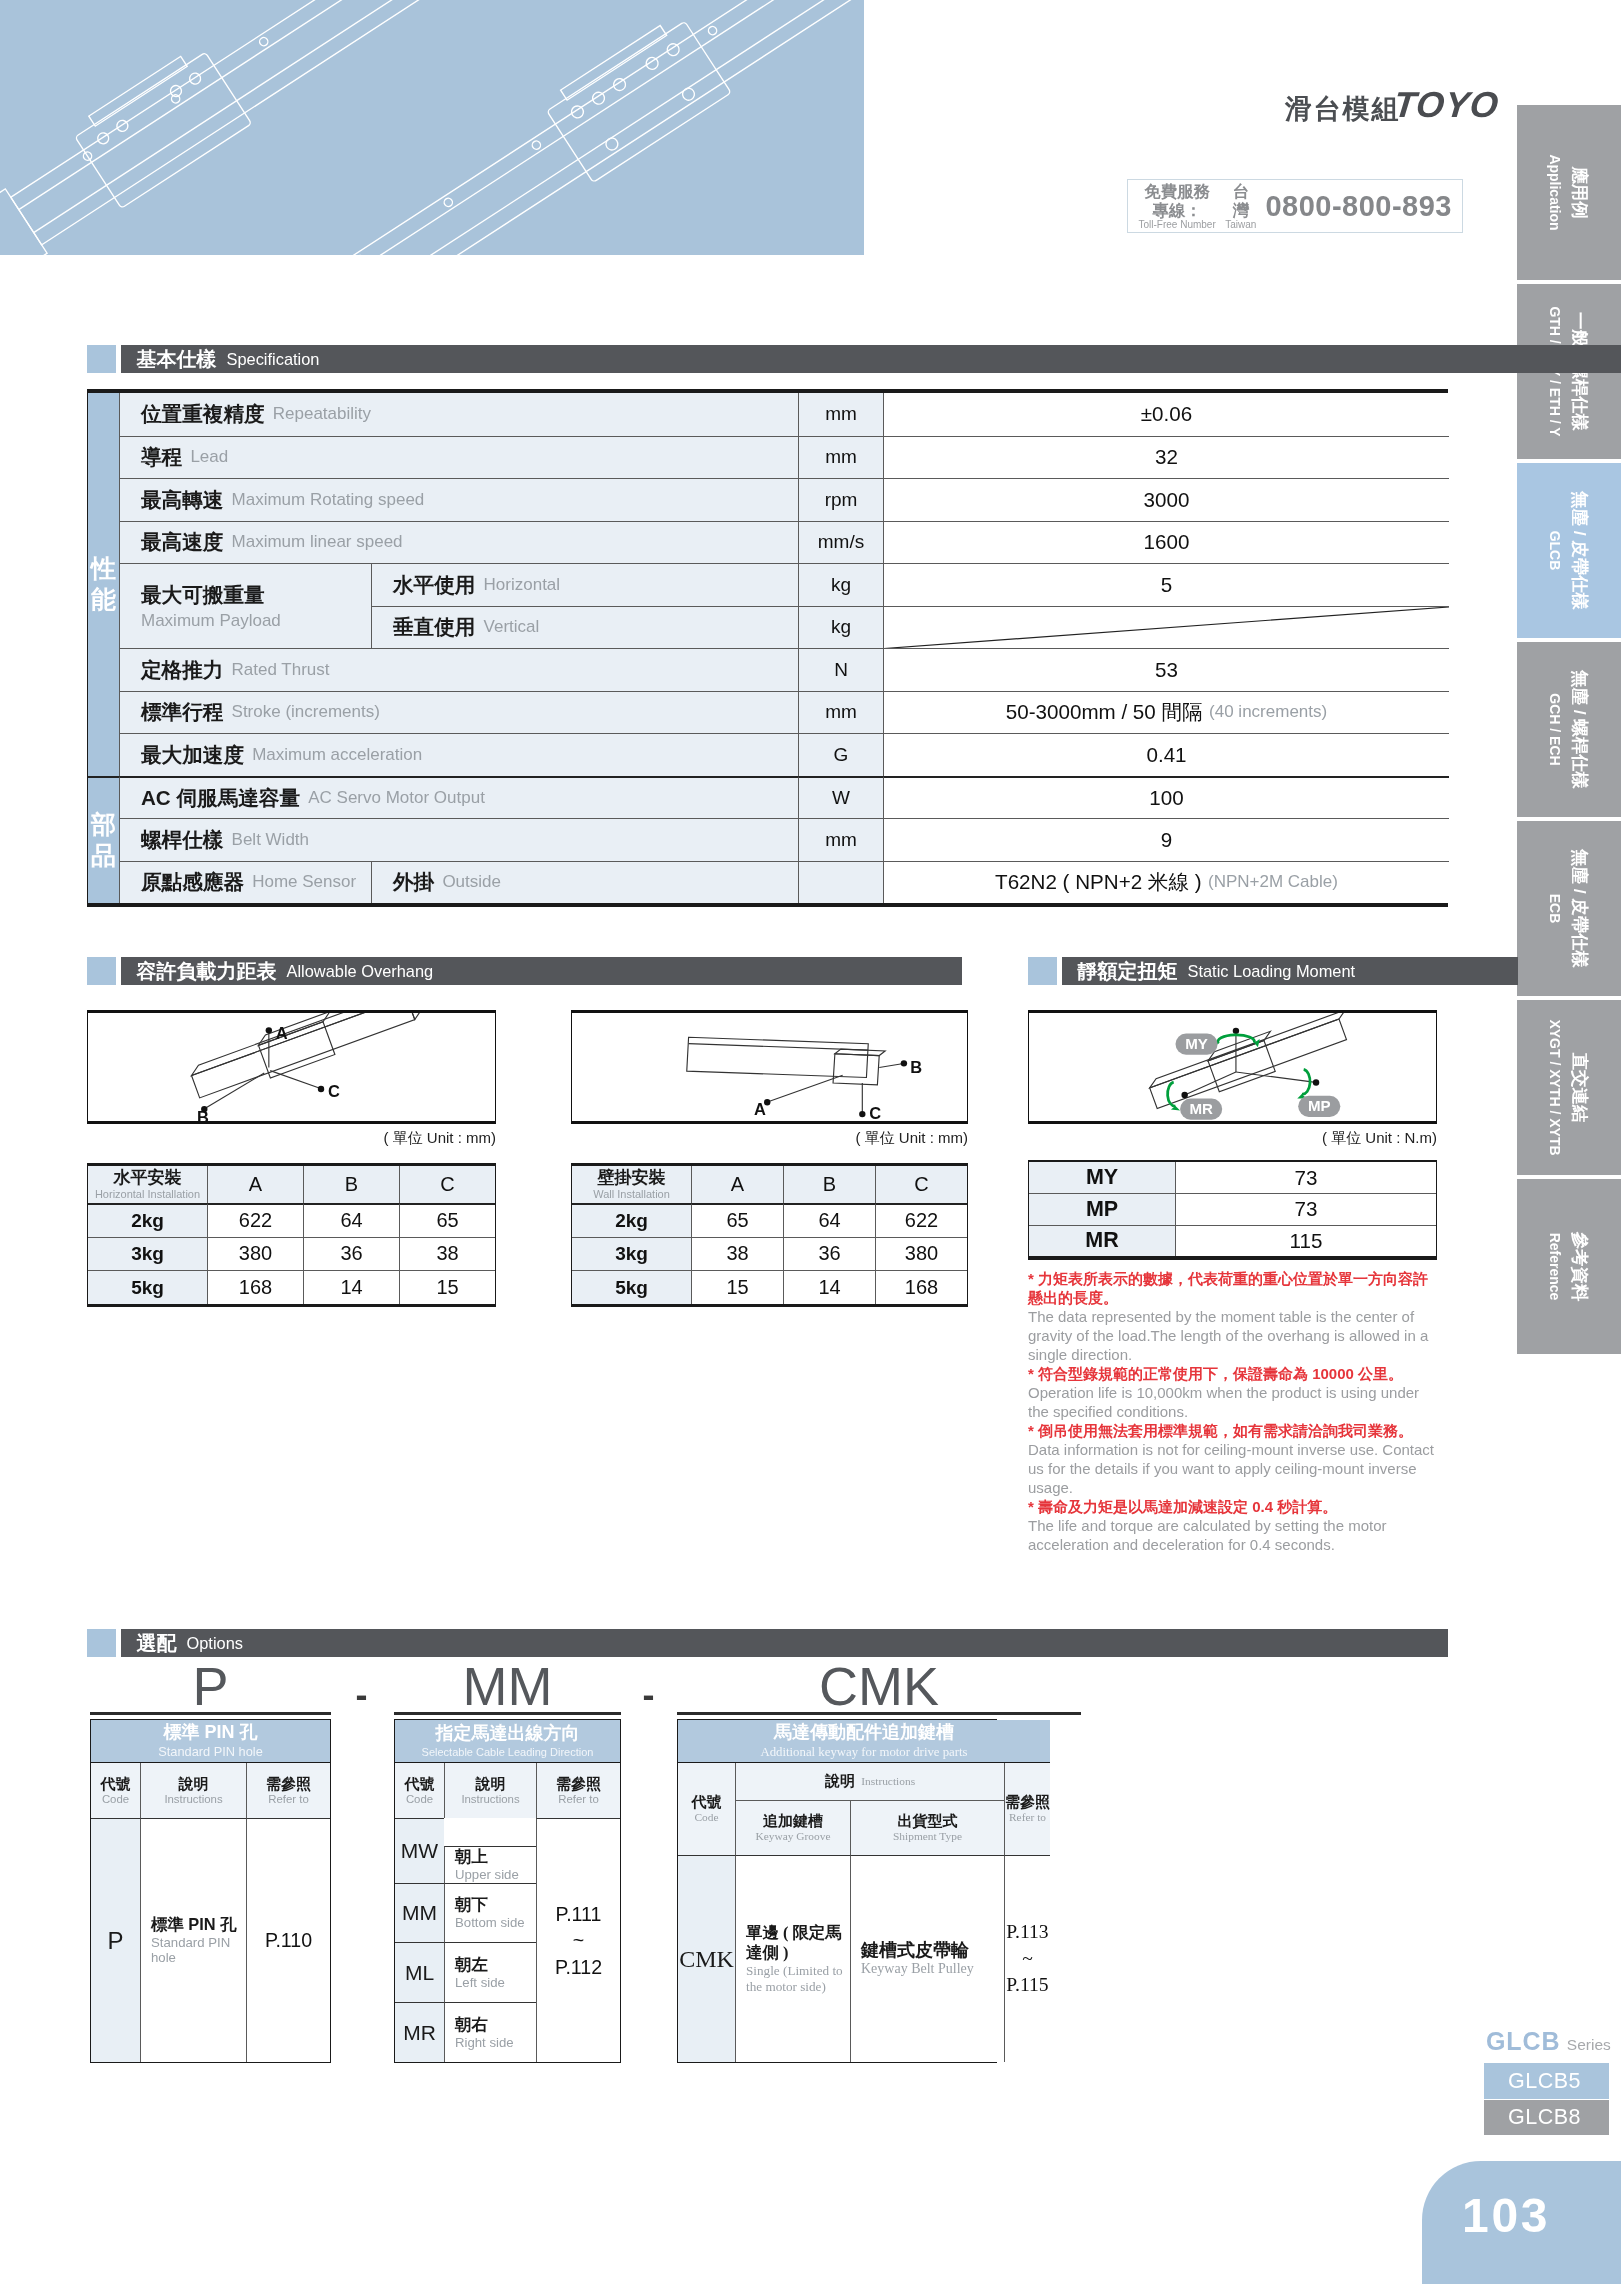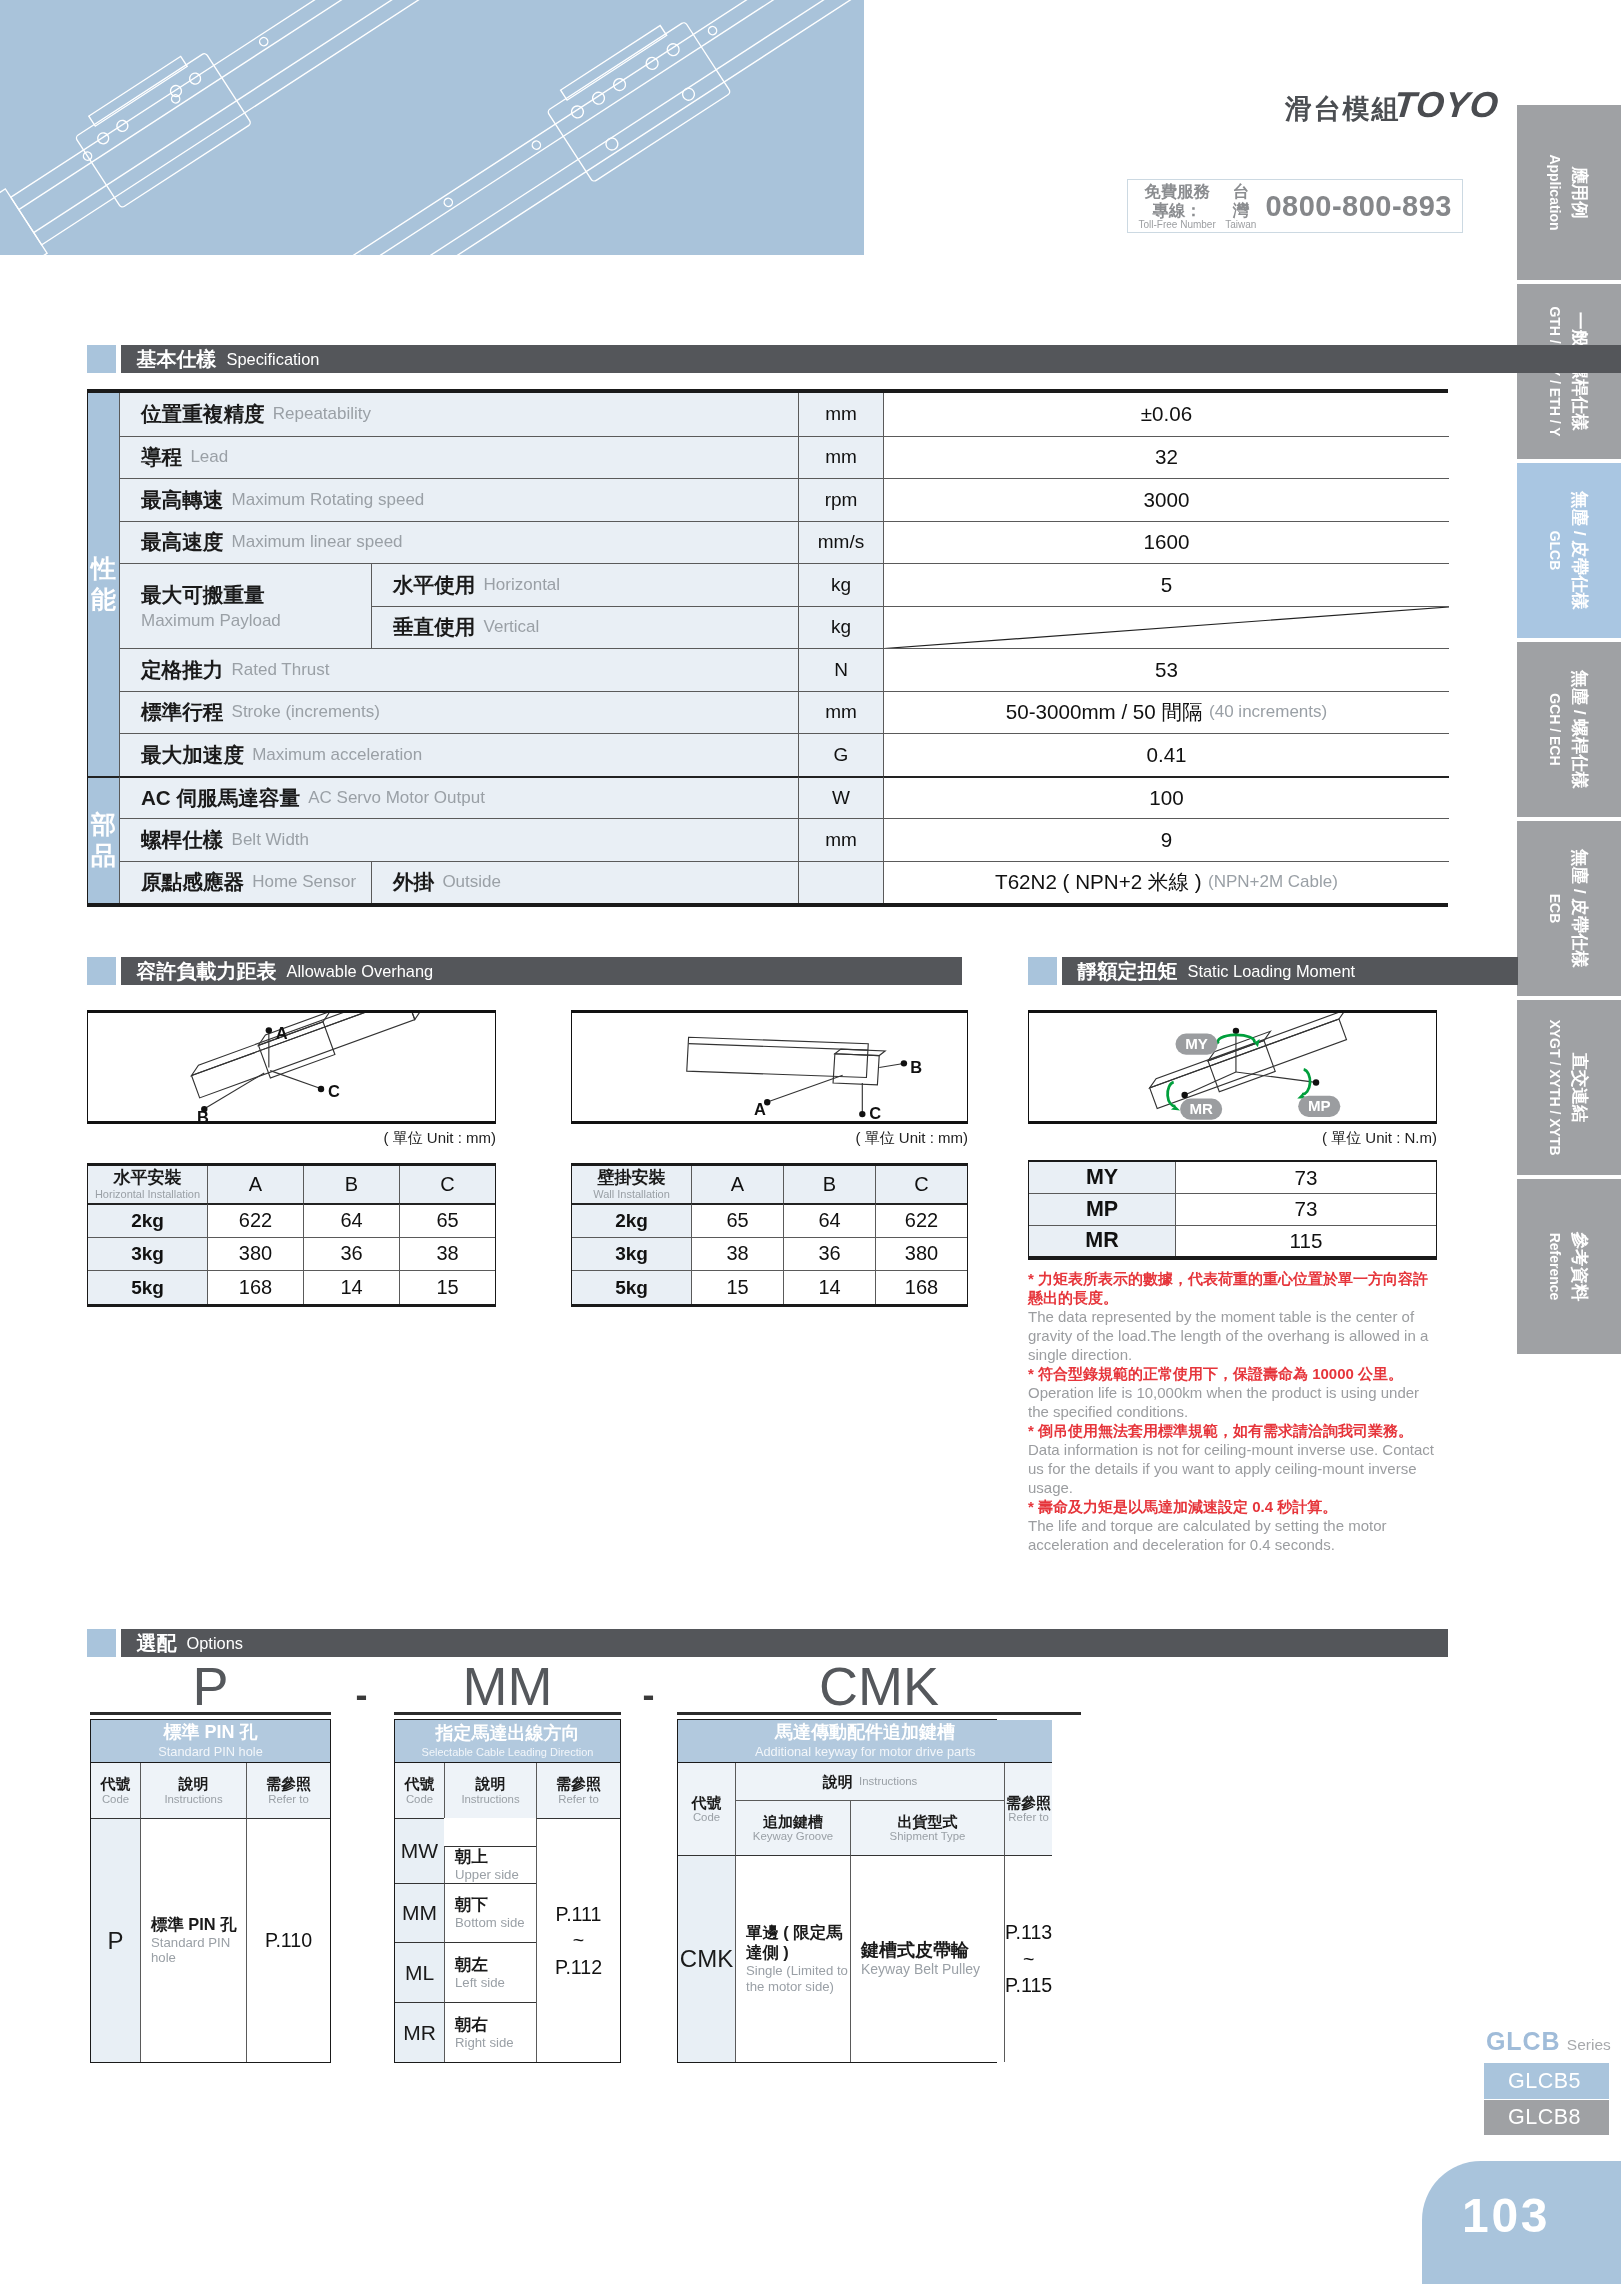--- a/index.html
+++ b/index.html
@@ -710,21 +710,21 @@
         <span class="i-en">Right side</span>
       </div>
 
     <div class="dc ref" style="grid-column:3; grid-row:3/7;">
       <span>P.111</span>
         <span>~</span>
         <span>P.112</span>
     </div>
   </div>
 
-  <div class="optt" style="left:677px; width:320px; grid-template-columns:57px 115px 154px 1fr; grid-template-rows:43px 37px 55px 1fr;">
+  <div class="optt" style="left:677px; width:320px; grid-template-columns:57px 115px 154px 1fr; grid-template-rows:43px 37px 55px 1fr;font-family:Liberation Serif, serif;">
     <div class="band" style="grid-column:1/5;">
       <span class="b-cn">馬達傳動配件追加鍵槽</span>
       <span class="b-en">Additional keyway for motor drive parts</span>
     </div>
     <div class="hc nl ntop" style="grid-row:2/4;">
         <span class="hh-cn">代號</span>
         <span class="hh-en">Code</span>
       </div>
     <div class="hc ntop" style="grid-column:2/4; flex-direction:row; gap:6.4px;">
         <span class="hh-cn">說明</span>

